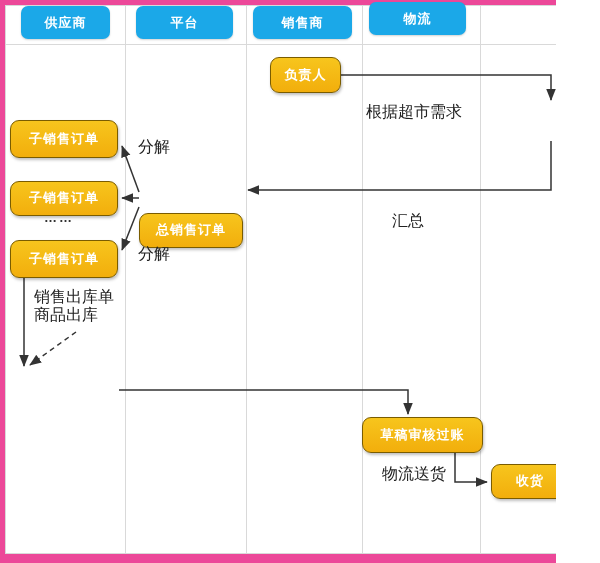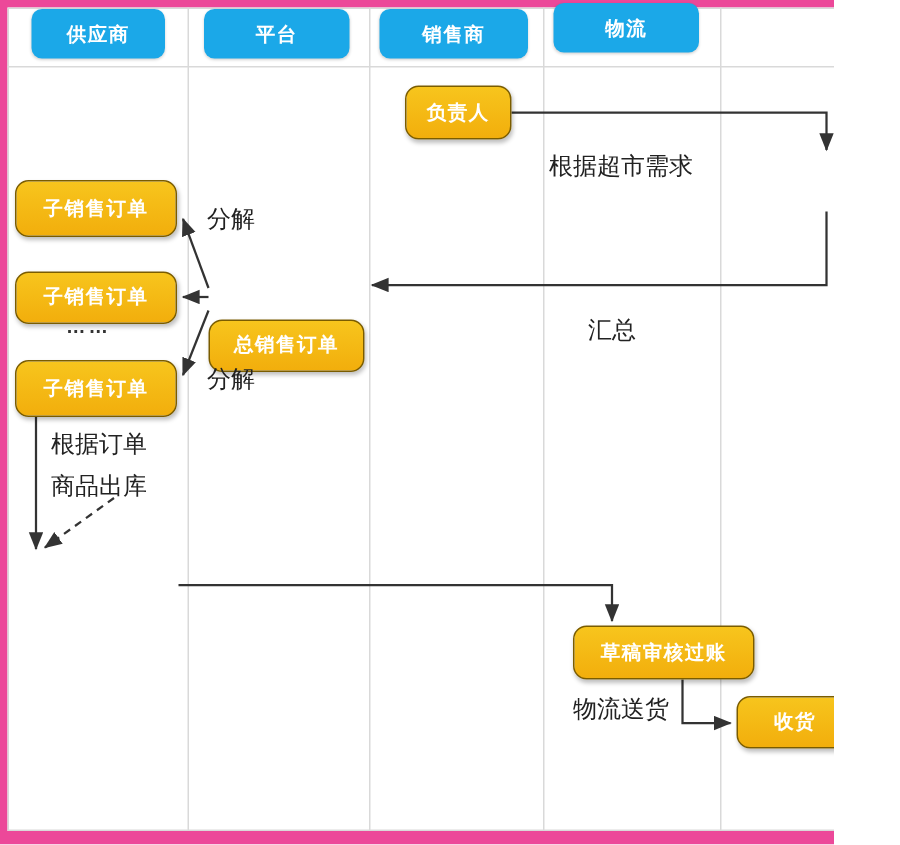--- a/index.html
+++ b/index.html
@@ -168,35 +168,35 @@
 
   <div class="node" style="left:139px; top:181px; width:104px; height:35px;margin-top:32px;">
     <span>总销售订单</span>
   </div>
 
   <div class="node" style="left:270px; top:57px; width:71px; height:36px;">
     <span>负责人</span>
   </div>
 
 
-  <div class="node" style="left:382px; top:417px; width:121px; height:36px;">
+  <div class="node" style="left:362px; top:417px; width:121px; height:36px;">
     <span>草稿审核过账</span>
   </div>
 
   <div class="node" style="left:491px; top:464px; width:78px; height:35px;">
     <span>收货</span>
   </div>
 
   <div class="label" style="left:138px; top:135px;">分解</div>
 
   <div class="label" style="left:138px; top:242px;">分解</div>
 
   <div class="label" style="left:366px; top:100px;">根据超市需求</div>
 
   <div class="label" style="left:392px; top:209px;text-align:center;">汇总</div>
 
-  <div class="label" style="left:34px; top:285px;">根据订单</div>
-
-  <div class="label" style="left:34px; top:313px;">商品出库</div>
+  <div class="label" style="left:34px; top:285px;">销售出库单</div>
+
+  <div class="label" style="left:34px; top:303px;">商品出库</div>
 
   <div class="label" style="left:382px; top:462px;">物流送货</div>
 
 </div>
 
 </body></html>

